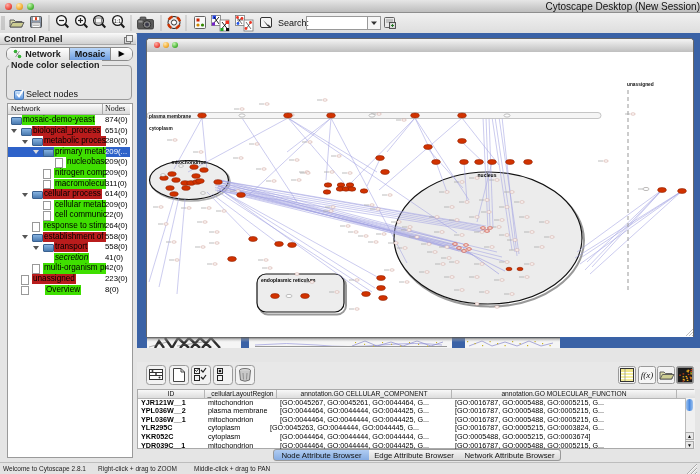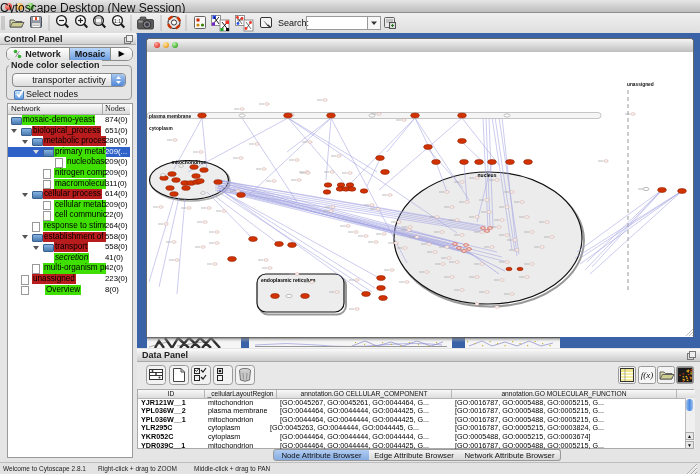--- a/index.html
+++ b/index.html
@@ -5,21 +5,21 @@
 html,body{margin:0;padding:0;}
 body{width:700px;height:474px;overflow:hidden;font-family:"Liberation Sans",sans-serif;position:relative;background:#e5e5e5;}
 #app{position:absolute;left:0;top:0;width:700px;height:474px;}
 .abs{position:absolute;}
 
 #titlebar{left:0;top:0;width:700px;height:12px;background:linear-gradient(#e6e6e6,#bdbdbd);border-bottom:1px solid #8e8e8e;}
 .tl{width:7px;height:7px;border-radius:50%;top:2.5px;}
 #tl-r{left:5px;background:radial-gradient(circle at 35% 30%,#ffb0a8,#ee4b40 60%,#b02318);}
 #tl-y{left:16px;background:radial-gradient(circle at 35% 30%,#ffe9b0,#f4ad34 60%,#b87f10);}
 #tl-g{left:27px;background:radial-gradient(circle at 35% 30%,#c9f6b5,#52bb3c 60%,#2c7e1e);}
-#apptitle{left:0;top:1px;width:700px;text-align:left;font-size:12px;color:#111;}
+#apptitle{left:0;top:1px;width:700px;text-align:right;font-size:10px;color:#111;}
 
 #toolbar{left:0;top:13px;width:700px;height:20px;background:linear-gradient(#f0f0f0,#dedede);border-bottom:1px solid #9a9a9a;}
 
 #statusbar{left:0;top:462px;width:700px;height:12px;background:#e3e3e3;border-top:1px solid #bdbdbd;font-size:6.5px;color:#222;}
 
 #cptitle{left:0;top:33px;width:136px;height:12px;background:linear-gradient(#fafafa,#cfcfcf);border-bottom:1px solid #aaa;font-size:9px;font-weight:bold;color:#222;padding-left:4px;line-height:12px;box-sizing:border-box;}
 #tabbar{left:6px;top:47px;width:125px;height:12px;background:#fff;border:1px solid #8a8a8a;border-radius:6px;overflow:hidden;}
 #tab-mosaic{position:absolute;left:62px;top:0;width:40px;height:12px;background:linear-gradient(#b9d6f8,#6f9fe2);border-left:1px solid #8a8a8a;border-right:1px solid #8a8a8a;font-size:9px;font-weight:bold;color:#111;text-align:center;line-height:12px;}
 #tab-net{position:absolute;left:0;top:0;width:62px;height:12px;font-size:9px;font-weight:bold;color:#222;text-align:center;line-height:12px;background:linear-gradient(#fff,#e2e2e2);}
 #tab-arr{position:absolute;right:0px;top:0;width:21px;height:12px;text-align:center;font-size:8px;line-height:12px;color:#000;background:linear-gradient(#fff,#e2e2e2);}
@@ -186,26 +186,20 @@
     <div id="tab-net"><svg width="9" height="10" style="position:absolute;left:6px;top:1px;">
           <circle cx="2.5" cy="2.5" r="1.8" fill="#2db52d"></circle>
           <circle cx="6.5" cy="7.5" r="1.8" fill="#2db52d"></circle>
           <path d="M2.5 2.5 L6.5 7.5 M6.5 2 L2.5 8" stroke="#777" stroke-width="0.7"></path>
         </svg><span style="margin-left:10px;">Network</span></div>
     <div id="tab-mosaic">Mosaic</div>
     <div id="tab-arr">▶</div>
   </div>
   <div id="groupbox" class="abs"></div>
   <div id="grouplabel" class="abs">Node color selection</div>
-  <div id="dropdown" class="abs">transporter activity<div id="dropbtn">
-        <svg width="13" height="12" style="position:absolute;left:0;top:0;">
-          <path d="M6.5 2 L9 5 L4 5 Z" fill="#fff"></path>
-          <path d="M6.5 10 L9 7 L4 7 Z" fill="#fff"></path>
-        </svg>
-      </div></div>
   <div id="checkbox" class="abs">
       <svg width="12" height="12" style="position:absolute;left:-1px;top:-4px;">
         <path d="M3 7 L5 9.5 L9 3" stroke="#fff" stroke-width="1.8" fill="none"></path>
       </svg>
     </div>
   <div id="checklabel" class="abs">Select nodes</div>
   <div id="treebox" class="abs">
     <div id="treehead">
         <span style="position:absolute;left:3px;">Network</span>
         <span style="position:absolute;left:97px;font-family:Liberation Serif, serif;">Nodes</span>
@@ -729,24 +723,20 @@
 <rect x="382.5" y="6" width="1.2" height="1.2" fill="#c8b020"></rect>
 <rect x="390.0" y="8" width="1.2" height="1.2" fill="#c8b020"></rect>
 <rect x="397.5" y="4" width="1.2" height="1.2" fill="#c8b020"></rect>
 <rect x="405.0" y="6" width="1.2" height="1.2" fill="#c8b020"></rect>
 <rect x="412.5" y="8" width="1.2" height="1.2" fill="#c8b020"></rect>
 <path d="M423 11 L423 6 Q423 2 427 2 L563 2 L563 11 Z" fill="#3a62a6"></path>
 <rect x="10" y="0" width="413" height="5" fill="url(#shad)"></rect>
 </svg>
     </div>
 
-  <div id="dp-title" class="abs">Data Panel<svg width="9" height="9" style="position:absolute;right:4px;top:2px;">
-        <rect x="0.5" y="2.5" width="6" height="6" fill="none" stroke="#777" stroke-width="1"></rect>
-        <rect x="2.5" y="0.5" width="6" height="6" fill="#eee" stroke="#777" stroke-width="1"></rect>
-      </svg></div>
   <div id="dp-toolbar" class="abs">
       <svg width="563" height="27" style="position:absolute;left:0;top:0;">
 <rect x="9.5" y="3.5" width="19" height="19" rx="3" fill="#f2f2f2" stroke="#9a9a9a"></rect>
 <g transform="translate(12,7)">
           <rect x="0.5" y="0.5" width="13" height="10" fill="#fff" stroke="#333" stroke-width="1"></rect>
           <line x1="1" y1="3.5" x2="13" y2="3.5" stroke="#333" stroke-width="1"></line>
           <line x1="1" y1="6.5" x2="13" y2="6.5" stroke="#333" stroke-width="1"></line>
           <circle cx="3.5" cy="2" r="1" fill="#333"></circle>
           <circle cx="7" cy="5" r="1" fill="#333"></circle>
           <circle cx="10.5" cy="8.5" r="1" fill="#333"></circle>

